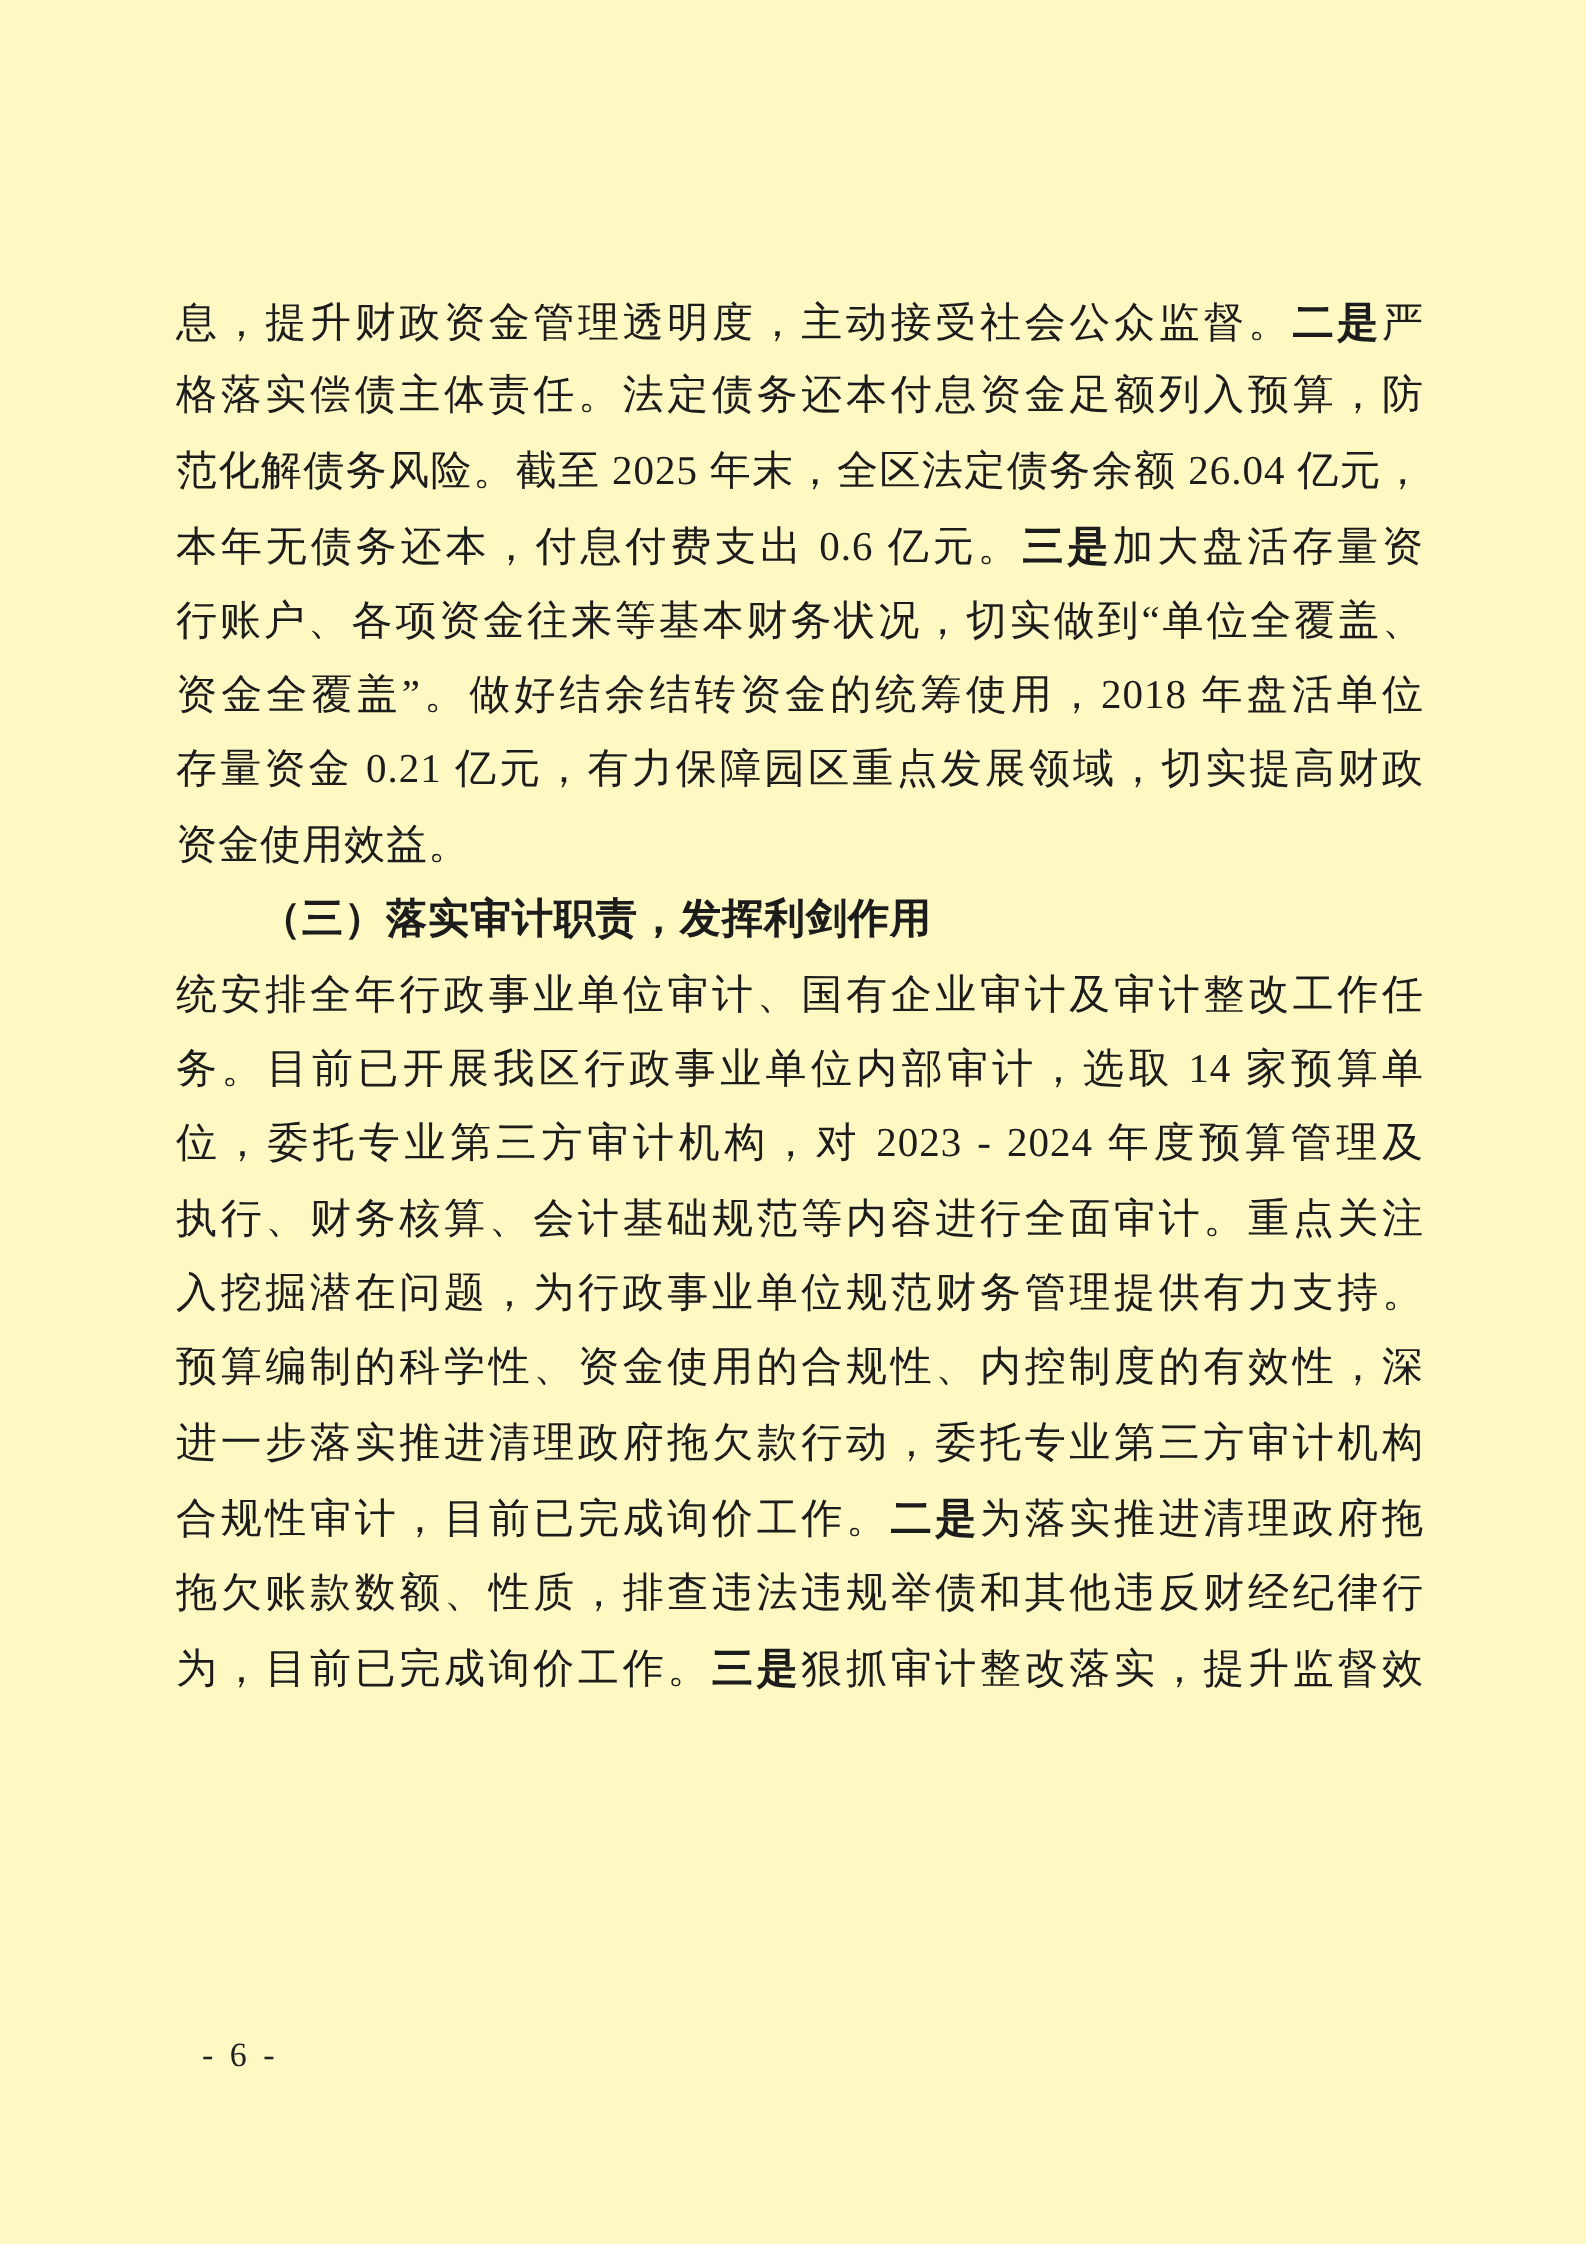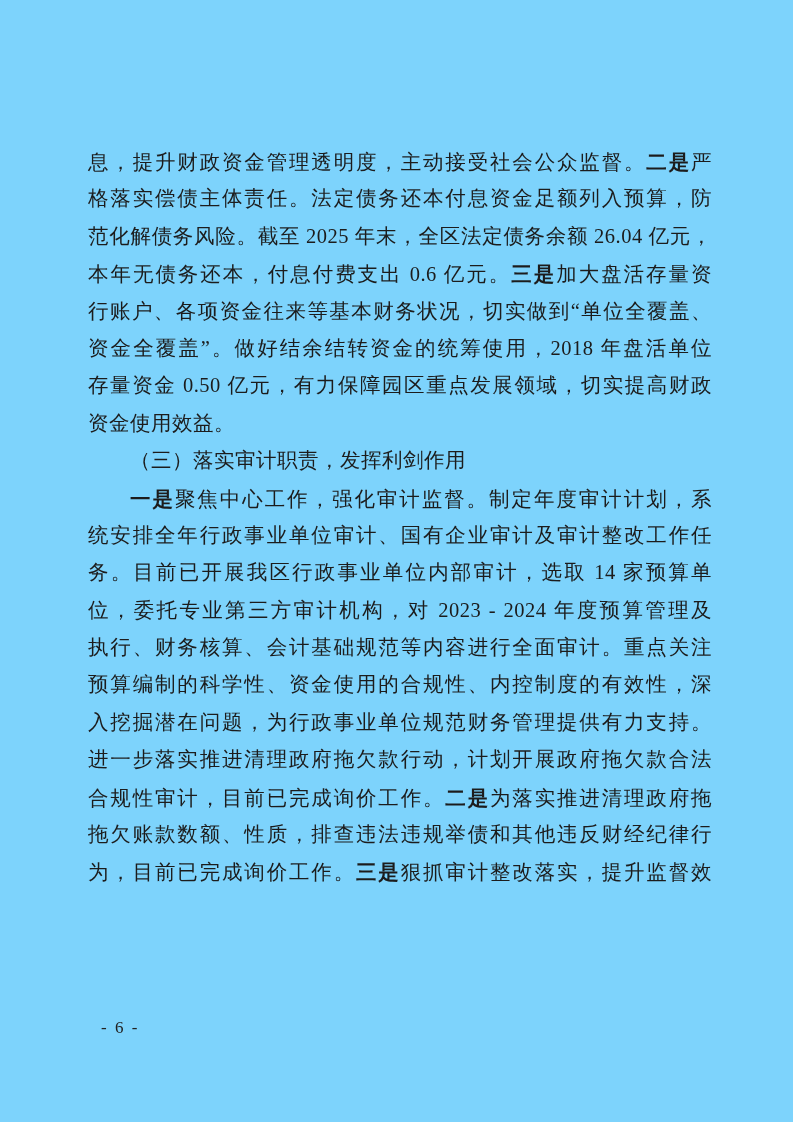--- a/index.html
+++ b/index.html
@@ -1,20 +1,20 @@
 <!DOCTYPE html>
 <html><head>
 <meta charset="utf-8">
 <style>
   html, body { margin: 0; padding: 0; background: #e8e8e8; }
   .page {
     position: relative;
     width: 793px;
     height: 1122px;
-    background: #7dd3fc;
+    background: #fef9c3;
     font-family: "Liberation Serif", "DejaVu Serif", serif;
     color: #1c1c1c;
     overflow: hidden;
   }
   .text-block {
     position: absolute;
     left: 88px;
     top: 143px;
     width: 624px;
   }
@@ -26,21 +26,21 @@
     text-align: justify;
     text-align-last: justify;
     text-justify: inter-character;
     letter-spacing: 0.5px;
   }
   .line.no-justify {
     text-align: center;
     text-align-last: left;
   }
   .line.indent { text-indent: 42px; }
-  .line.heading { font-weight: 400; }
+  .line.heading { font-weight: 700; }
   .em {
     font-weight: 700;
     font-family: "Liberation Sans", "DejaVu Sans", sans-serif;
   }
   .page-number {
     position: absolute;
     left: 101px;
     top: 1018px;
     font-size: 17px;
     letter-spacing: 2px;
@@ -51,29 +51,28 @@
 <body>
 
 <div class="page">
   <div class="text-block">
     <div class="line"><span>息，提升财政资金管理透明度，主动接受社会公众监督。</span><span class="em">二是</span><span>严</span></div>
     <div class="line"><span>格落实偿债主体责任。法定债务还本付息资金足额列入预算，防</span></div>
     <div class="line"><span>范化解债务风险。截至 2025 年末，全区法定债务余额 26.04 亿元，</span></div>
     <div class="line"><span>本年无债务还本，付息付费支出 0.6 亿元。</span><span class="em">三是</span><span>加大盘活存量资</span></div>
     <div class="line"><span>行账户、各项资金往来等基本财务状况，切实做到“单位全覆盖、</span></div>
     <div class="line"><span>资金全覆盖”。做好结余结转资金的统筹使用，2018 年盘活单位</span></div>
-    <div class="line"><span>存量资金 0.50 亿元，有力保障园区重点发展领域，切实提高财政</span></div>
+    <div class="line"><span>存量资金 0.21 亿元，有力保障园区重点发展领域，切实提高财政</span></div>
     <div class="line no-justify"><span>资金使用效益。</span></div>
     <div class="line heading indent no-justify"><span>（三）落实审计职责，发挥利剑作用</span></div>
-    <div class="line indent"><span></span><span class="em">一是</span><span>聚焦中心工作，强化审计监督。制定年度审计计划，系</span></div>
     <div class="line"><span>统安排全年行政事业单位审计、国有企业审计及审计整改工作任</span></div>
     <div class="line"><span>务。目前已开展我区行政事业单位内部审计，选取 14 家预算单</span></div>
     <div class="line"><span>位，委托专业第三方审计机构，对 2023 - 2024 年度预算管理及</span></div>
     <div class="line"><span>执行、财务核算、会计基础规范等内容进行全面审计。重点关注</span></div>
+    <div class="line"><span>入挖掘潜在问题，为行政事业单位规范财务管理提供有力支持。</span></div>
     <div class="line"><span>预算编制的科学性、资金使用的合规性、内控制度的有效性，深</span></div>
-    <div class="line"><span>入挖掘潜在问题，为行政事业单位规范财务管理提供有力支持。</span></div>
-    <div class="line"><span>进一步落实推进清理政府拖欠款行动，计划开展政府拖欠款合法</span></div>
+    <div class="line"><span>进一步落实推进清理政府拖欠款行动，委托专业第三方审计机构</span></div>
     <div class="line"><span>合规性审计，目前已完成询价工作。</span><span class="em">二是</span><span>为落实推进清理政府拖</span></div>
     <div class="line"><span>拖欠账款数额、性质，排查违法违规举债和其他违反财经纪律行</span></div>
     <div class="line"><span>为，目前已完成询价工作。</span><span class="em">三是</span><span>狠抓审计整改落实，提升监督效</span></div>
   </div>
   <div class="page-number">- 6 -</div>
 </div>
 
 </body></html>

